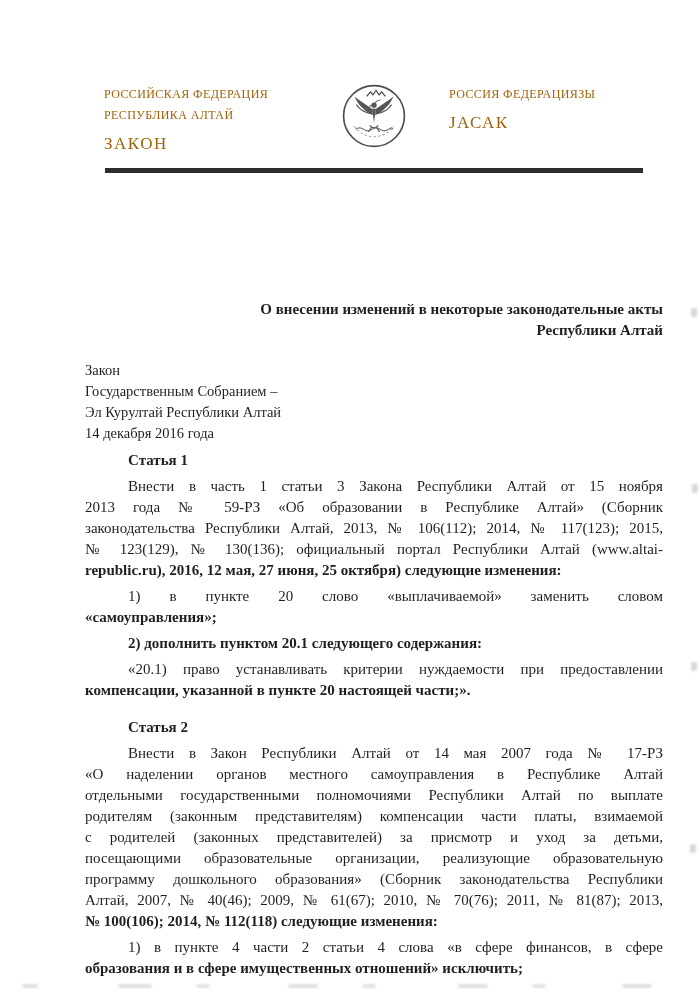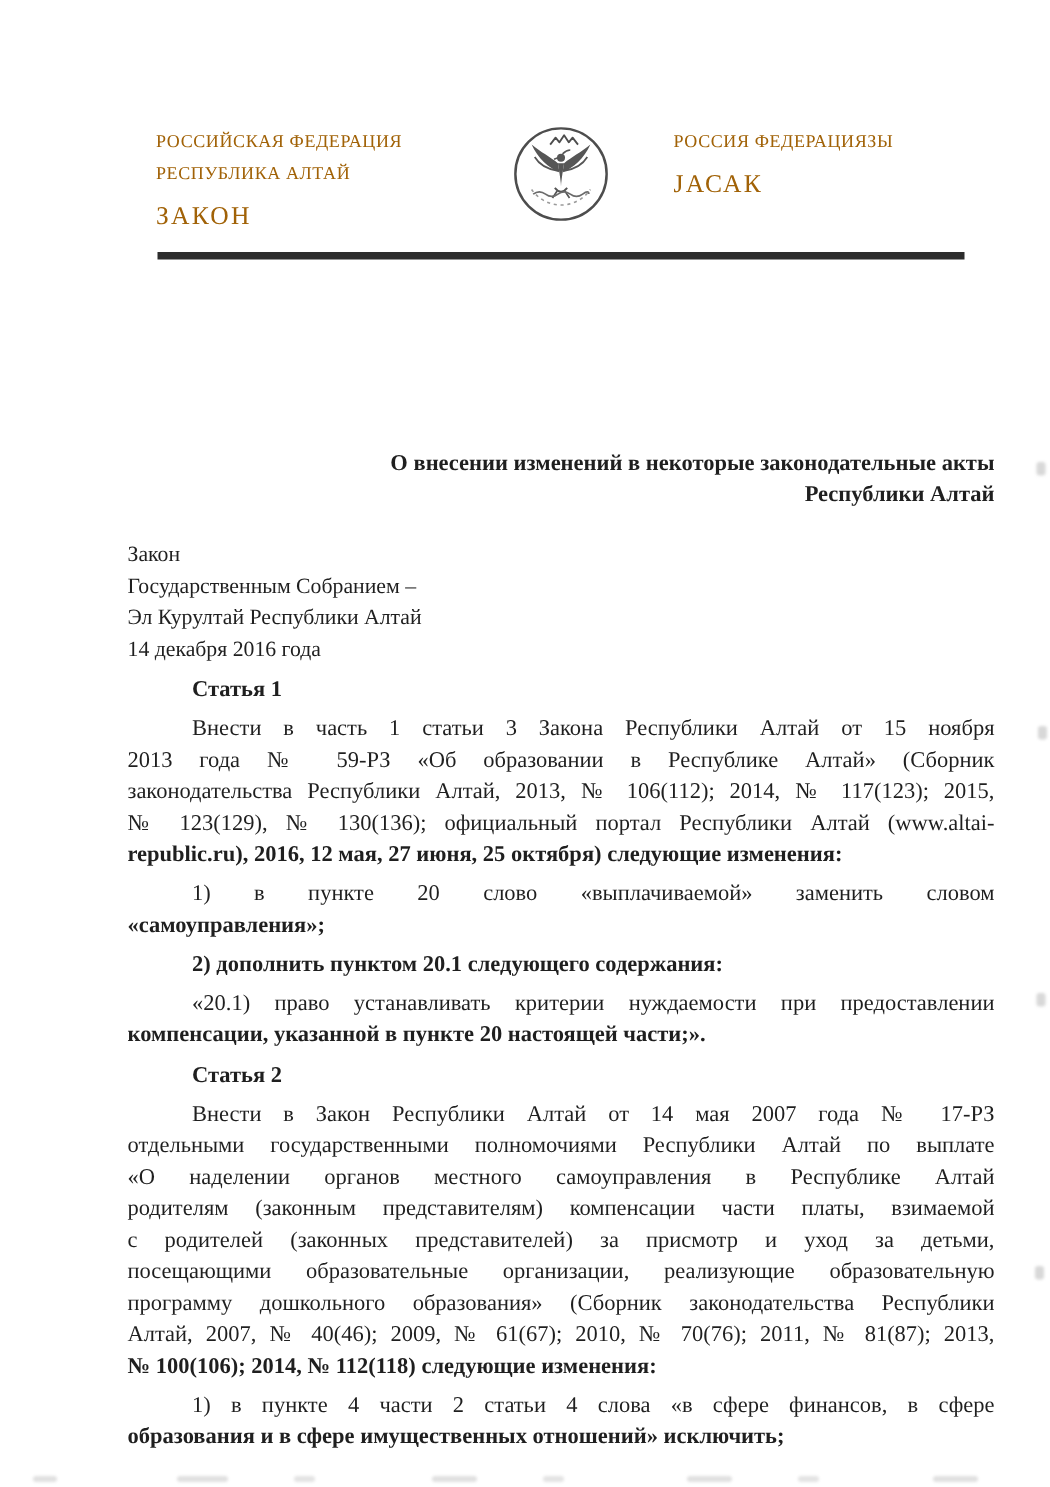--- a/index.html
+++ b/index.html
@@ -71,21 +71,21 @@
   
   .doc-body {
     position: absolute;
     top: 450px;
     left: 85px;
     width: 578px;
     font-size: 15px;
     line-height: 21px;
   }
   .article-section { margin-top: 0; }
-  .article-section + .article-section { margin-top: 6px; }
+  .article-section + .article-section { margin-top: 16px; }
   .article-heading {
     font-weight: bold;
     text-indent: 43px;
     line-height: 21px;
   }
   .paragraph { margin-top: 5px; }
   .tline {
     text-align: justify;
     text-align-last: justify;
     line-height: 21px;
@@ -189,22 +189,22 @@
         </div>
         <div class="paragraph">
           <div class="tline first">«20.1) право устанавливать критерии нуждаемости при предоставлении</div>
           <div class="tline last">компенсации, указанной в пункте 20 настоящей части;».</div>
         </div>
       </section>
       <section class="article-section">
         <div class="article-heading">Статья 2</div>
         <div class="paragraph">
           <div class="tline first">Внести в Закон Республики Алтай от 14 мая 2007 года № 17-РЗ</div>
+          <div class="tline">«О наделении органов местного самоуправления в Республике Алтай</div>
           <div class="tline">отдельными государственными полномочиями Республики Алтай по выплате</div>
-          <div class="tline">«О наделении органов местного самоуправления в Республике Алтай</div>
           <div class="tline">родителям (законным представителям) компенсации части платы, взимаемой</div>
           <div class="tline">с родителей (законных представителей) за присмотр и уход за детьми,</div>
           <div class="tline">посещающими образовательные организации, реализующие образовательную</div>
           <div class="tline">программу дошкольного образования» (Сборник законодательства Республики</div>
           <div class="tline">Алтай, 2007, № 40(46); 2009, № 61(67); 2010, № 70(76); 2011, № 81(87); 2013,</div>
           <div class="tline last">№ 100(106); 2014, № 112(118) следующие изменения:</div>
         </div>
         <div class="paragraph">
           <div class="tline first">1) в пункте 4 части 2 статьи 4 слова «в сфере финансов, в сфере</div>
           <div class="tline last">образования и в сфере имущественных отношений» исключить;</div>

